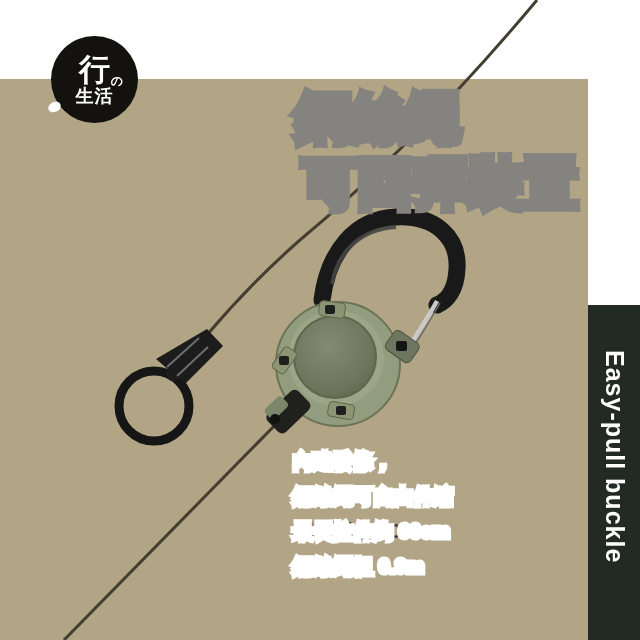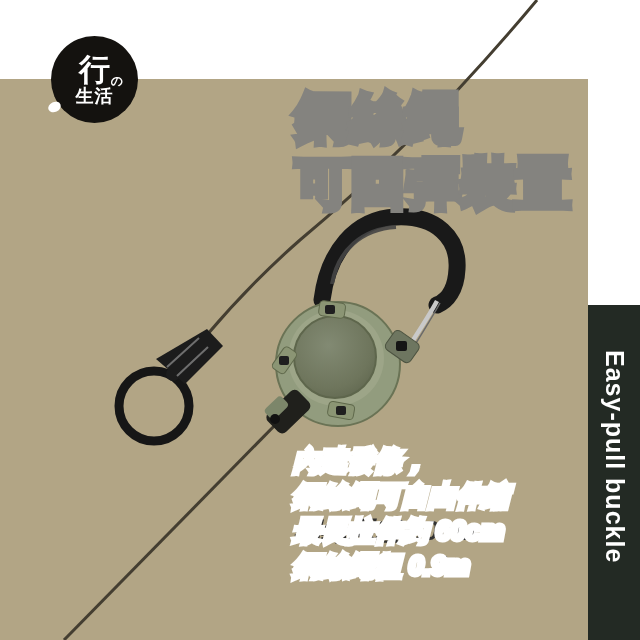--- a/index.html
+++ b/index.html
@@ -21,27 +21,27 @@
   .logo-l2{font-size:18px;font-weight:bold;letter-spacing:1px;}
   .speck{position:absolute;left:-3px;top:66px;width:13px;height:10px;background:#fff;
          border-radius:50%;transform:rotate(-25deg);}
 
   
   .outlined{position:relative;white-space:nowrap;}
   .outlined::before{content:attr(data-text);position:absolute;left:0;top:0;
                     -webkit-text-stroke:9px #84837f;z-index:0;}
 
   
-  .headline{position:absolute;left:296px;top:84px;z-index:2;color:#ffffff;font-weight:normal;}
+  .headline{position:absolute;left:296px;top:84px;z-index:2;color:#ffffff;font-weight:bold;}
   .headline .t-line{font-size:54px;line-height:66px;letter-spacing:1px;}
-  .headline .t-line2{}
+  .headline .t-line2{margin-left:7px;}
 
   
   .specs{position:absolute;left:293px;top:444px;z-index:2;color:#333333;font-weight:bold;}
-  .specs .s-line{font-size:27px;line-height:35px;letter-spacing:0px;font-style:italic;}
+  .specs .s-line{font-size:20px;line-height:35px;letter-spacing:0px;}
   .specs .outlined::before{-webkit-text-stroke:5px #ffffff;}
 
   
   .banner{position:absolute;left:588px;top:305px;width:52px;height:335px;background:#232a24;
           z-index:2;display:flex;justify-content:center;}
   .banner span{writing-mode:vertical-rl;text-orientation:mixed;color:#ffffff;font-weight:bold;
                font-size:25px;letter-spacing:1px;margin-top:45px;white-space:nowrap;}
 </style>
 </head>
 <body>

